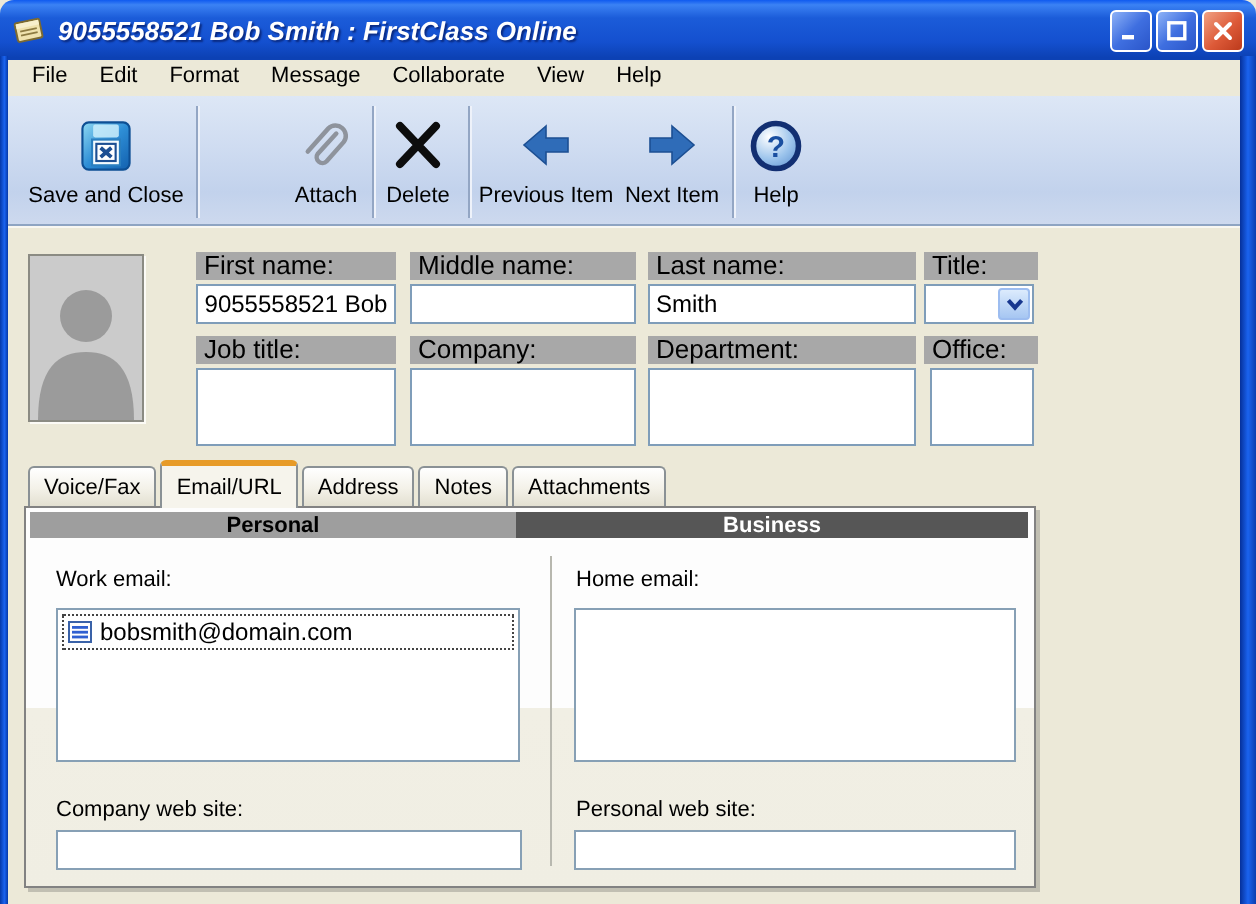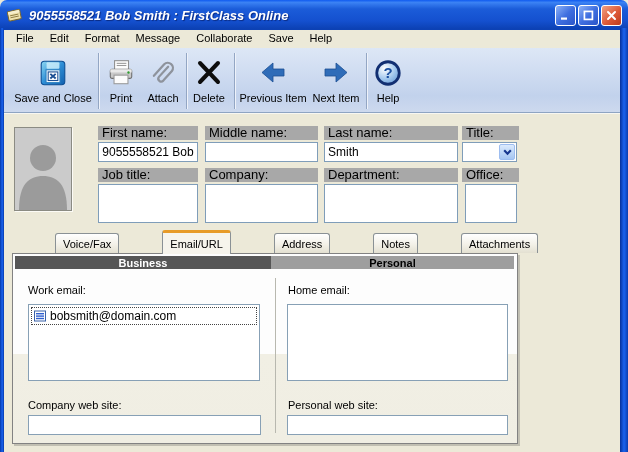--- a/index.html
+++ b/index.html
@@ -51,21 +51,21 @@
     display:flex;align-items:center;justify-content:flex-end;padding:1px;}
   .combo-btn{width:16px;height:16px;border:1px solid #9dbdf0;border-radius:2px;
     background:linear-gradient(180deg,#dcebfd,#c0d8f7 50%,#a6c6f2);
     display:flex;align-items:center;justify-content:center;}
 
   
   .tabs-row{position:absolute;left:4px;top:229px;height:24px;display:flex;
     align-items:flex-end;padding-left:10px;}
   .tab{height:20px;margin-right:2px;border:1px solid #8a9195;border-bottom:none;
     border-radius:3px 3px 0 0;background:linear-gradient(180deg,#ffffff,#f3f1e8 55%,#e3e0d1);
-    font-size:11px;padding:0 7px;display:flex;align-items:center;color:#000;position:relative;margin-left:41px;}
+    font-size:11px;padding:0 7px;display:flex;align-items:center;color:#000;position:relative;}
   .tab.active{height:24px;background:#f6f4ec;border-top:3px solid #e79b28;
     z-index:3;margin-bottom:-1px;}
 
   
   .panel{position:absolute;left:12px;top:253px;width:506px;height:191px;
     border:1px solid #828282;box-shadow:2px 2px 0 rgba(150,150,140,.5);
     background:linear-gradient(180deg,#fdfdfd 0%,#fdfdfd 53%,#f1efe4 53%,#f0eee3 100%);z-index:2;}
   .sec-headers{position:absolute;left:2px;right:3px;top:2px;height:13px;display:flex;}
   .sec{font-size:11px;font-weight:bold;display:flex;align-items:center;justify-content:center;}
   .sec.business{width:256px;background:#565656;color:#fff;}
@@ -117,21 +117,21 @@
 
   <div class="border-left"></div>
   <div class="border-right"></div>
 
   <div class="menubar">
     <span class="menu-item">File</span>
     <span class="menu-item">Edit</span>
     <span class="menu-item">Format</span>
     <span class="menu-item">Message</span>
     <span class="menu-item">Collaborate</span>
-    <span class="menu-item">Save</span>
+    <span class="menu-item">View</span>
     <span class="menu-item">Help</span>
   </div>
 
   <div class="toolbar">
     <div class="tbtn" style="left:6px;width:86px;">
       <span class="ticon">
         <svg width="30" height="30" viewBox="0 0 28 28">
           <defs>
               <linearGradient id="gdisk" x1="0" y1="0" x2="1" y2="1">
             <stop offset="0" stop-color="#8fd9f2"></stop>
@@ -143,34 +143,20 @@
           <rect x="8" y="4" width="12" height="6" rx="1" fill="#cdeefb" opacity="0.85"></rect>
           <rect x="7.5" y="11" width="13" height="12" fill="#f3fbff" stroke="#2a7fc0"></rect>
           <rect x="9.5" y="13" width="9" height="8" fill="#fff" stroke="#1c4f93"></rect>
           <path d="M11.5 14.8 L16.5 19.2 M16.5 14.8 L11.5 19.2" stroke="#1c4f93" stroke-width="1.8"></path>
         </svg>
       </span>
       <span class="tlabel">Save and Close</span>
     </div>
     <div class="tsep" style="left:94px;"></div>
 
-    <div class="tbtn" style="left:96px;width:42px;">
-      <span class="ticon">
-        <svg width="30" height="30" viewBox="0 0 28 28">
-          <rect x="8" y="2.5" width="13" height="9" fill="#fdfdfd" stroke="#8f8f8f"></rect>
-          <line x1="10" y1="5" x2="19" y2="5" stroke="#9a9a9a"></line>
-            <line x1="10" y1="7" x2="19" y2="7" stroke="#9a9a9a"></line>
-          <rect x="4" y="10.5" width="20" height="8.5" rx="1.5" fill="#c9c9c9" stroke="#6e6e6e"></rect>
-          <rect x="4" y="10.5" width="20" height="3" fill="#e9e9e9"></rect>
-          <circle cx="21" cy="13.5" r="1.1" fill="#2f9e2f"></circle>
-          <rect x="7.5" y="16" width="13" height="8" fill="#fcfcfc" stroke="#9a9a9a"></rect>
-        </svg>
-      </span>
-      <span class="tlabel">Print</span>
-    </div>
 
     <div class="tbtn" style="left:138px;width:42px;">
       <span class="ticon">
         <svg width="30" height="30" viewBox="0 0 28 28">
           <path d="M20.8 8.2 L12.2 17.6 a2.7 2.7 0 0 0 4.1 3.5 l8-9 a4.8 4.8 0 0 0 -7.2 -6.3 l-9.6 10.8" transform="translate(-2,0)" fill="none" stroke="#8e939c" stroke-width="2.1" stroke-linecap="round"></path>
         </svg>
       </span>
       <span class="tlabel">Attach</span>
     </div>
     <div class="tsep" style="left:182px;"></div>
@@ -262,22 +248,22 @@
   <div class="tabs-row">
     <div class="tab">Voice/Fax</div>
     <div class="tab active">Email/URL</div>
     <div class="tab">Address</div>
     <div class="tab">Notes</div>
     <div class="tab">Attachments</div>
   </div>
 
   <div class="panel">
     <div class="sec-headers">
+      <div class="sec personal">Personal</div>
       <div class="sec business">Business</div>
-      <div class="sec personal">Personal</div>
     </div>
     <div class="col-divider"></div>
 
     <div class="plabel" style="left:15px;top:30px;">Work email:</div>
     <div class="elist" style="left:15px;top:50px;">
       <div class="eitem">
         <span style="display:flex;">
           <svg width="12" height="12" viewBox="0 0 12 12">
             <rect x="0.5" y="1" width="11" height="10" fill="#fdfdfd" stroke="#3a62a8"></rect>
             <rect x="2" y="3" width="8" height="1.4" fill="#2f5fd0"></rect>

